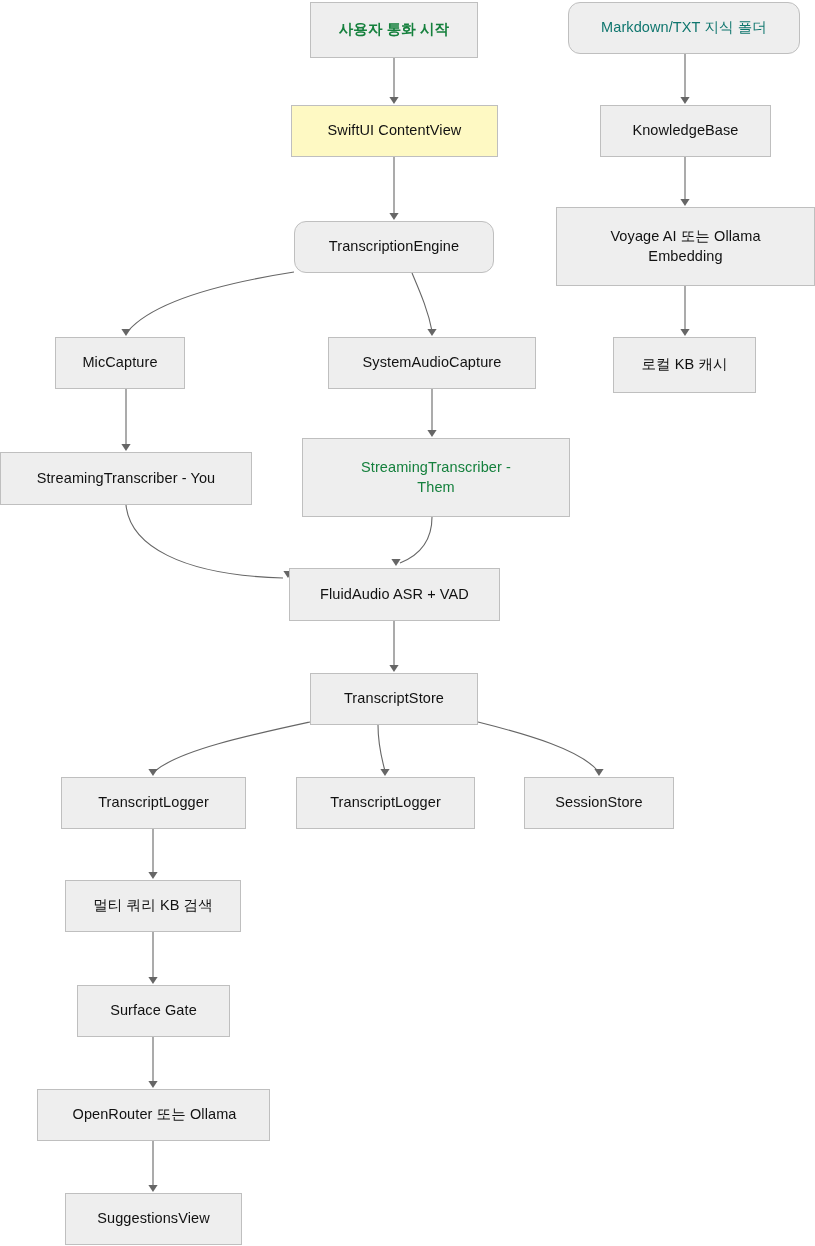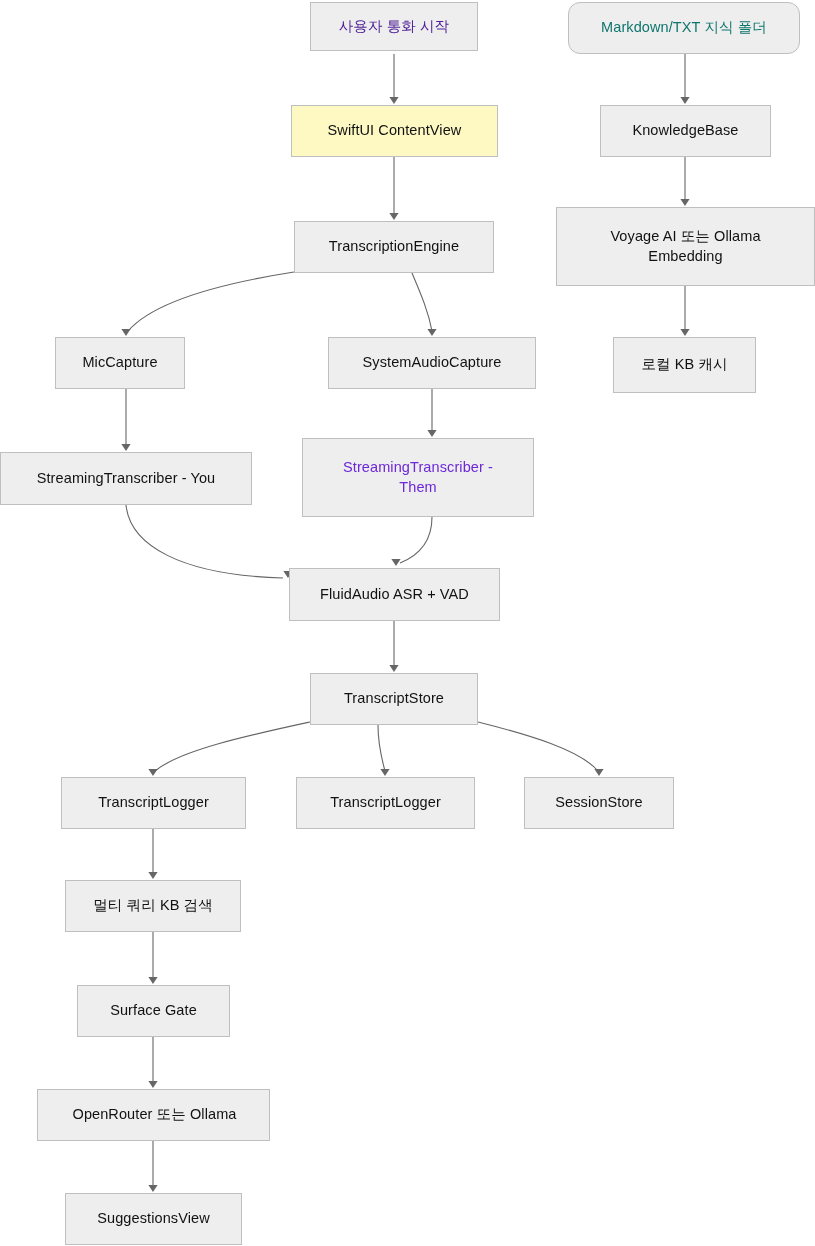--- a/index.html
+++ b/index.html
@@ -119,32 +119,32 @@
       <g>
         <path d="M153,1037 L153,1084" fill="none" stroke="#666666" stroke-width="1.1"></path>
         <polygon points="148.4,1081 157.6,1081 153,1088" fill="#666666"></polygon>
       </g>
       <g>
         <path d="M153,1141 L153,1188" fill="none" stroke="#666666" stroke-width="1.1"></path>
         <polygon points="148.4,1185 157.6,1185 153,1192" fill="#666666"></polygon>
       </g>
     </svg>
   <div id="nodes">
-      <div class="node" style="left: 310px; top: 2px; width: 168px; height: 49px; background: rgb(238, 238, 238); border-color: rgb(191, 191, 191); color: #4c1d95;">사용자 통화 시작</div>
+      <div class="node" style="left: 310px; top: 2px; width: 168px; height: 56px; background: rgb(238, 238, 238); border-color: rgb(191, 191, 191); color: #15803d; font-weight: bold;">사용자 통화 시작</div>
       <div class="node" style="left: 568px; top: 2px; width: 232px; height: 52px; background: rgb(238, 238, 238); border-color: rgb(191, 191, 191); color: #0f766e; border-radius: 12px;">Markdown/TXT 지식 폴더</div>
       <div class="node" style="left: 291px; top: 105px; width: 207px; height: 52px; background: #fef9c3; border-color: rgb(191, 191, 191); color: rgb(17, 17, 17);">SwiftUI ContentView</div>
       <div class="node" style="left: 600px; top: 105px; width: 171px; height: 52px; background: rgb(238, 238, 238); border-color: rgb(191, 191, 191); color: rgb(17, 17, 17);">KnowledgeBase</div>
-      <div class="node" style="left: 294px; top: 221px; width: 200px; height: 52px; background: rgb(238, 238, 238); border-color: rgb(191, 191, 191); color: rgb(17, 17, 17);">TranscriptionEngine</div>
+      <div class="node" style="left: 294px; top: 221px; width: 200px; height: 52px; background: rgb(238, 238, 238); border-color: rgb(191, 191, 191); color: rgb(17, 17, 17); border-radius: 12px;">TranscriptionEngine</div>
       <div class="node" style="left: 556px; top: 207px; width: 259px; height: 79px; background: rgb(238, 238, 238); border-color: rgb(191, 191, 191); color: rgb(17, 17, 17);">Voyage AI 또는 Ollama
 Embedding</div>
       <div class="node" style="left: 55px; top: 337px; width: 130px; height: 52px; background: rgb(238, 238, 238); border-color: rgb(191, 191, 191); color: rgb(17, 17, 17);">MicCapture</div>
       <div class="node" style="left: 328px; top: 337px; width: 208px; height: 52px; background: rgb(238, 238, 238); border-color: rgb(191, 191, 191); color: rgb(17, 17, 17);">SystemAudioCapture</div>
       <div class="node" style="left: 613px; top: 337px; width: 143px; height: 56px; background: rgb(238, 238, 238); border-color: rgb(191, 191, 191); color: rgb(17, 17, 17);">로컬 KB 캐시</div>
       <div class="node" style="left: 0px; top: 452px; width: 252px; height: 53px; background: rgb(238, 238, 238); border-color: rgb(191, 191, 191); color: rgb(17, 17, 17);">StreamingTranscriber - You</div>
-      <div class="node" style="left: 302px; top: 438px; width: 232px; height: 79px; background: rgb(238, 238, 238); border-color: rgb(191, 191, 191); color: #6d28d9;">StreamingTranscriber -
+      <div class="node" style="left: 302px; top: 438px; width: 268px; height: 79px; background: rgb(238, 238, 238); border-color: rgb(191, 191, 191); color: #15803d;">StreamingTranscriber -
 Them</div>
       <div class="node" style="left: 289px; top: 568px; width: 211px; height: 53px; background: rgb(238, 238, 238); border-color: rgb(191, 191, 191); color: rgb(17, 17, 17);">FluidAudio ASR + VAD</div>
       <div class="node" style="left: 310px; top: 673px; width: 168px; height: 52px; background: rgb(238, 238, 238); border-color: rgb(191, 191, 191); color: rgb(17, 17, 17);">TranscriptStore</div>
       <div class="node" style="left: 61px; top: 777px; width: 185px; height: 52px; background: rgb(238, 238, 238); border-color: rgb(191, 191, 191); color: rgb(17, 17, 17);">TranscriptLogger</div>
       <div class="node" style="left: 296px; top: 777px; width: 179px; height: 52px; background: rgb(238, 238, 238); border-color: rgb(191, 191, 191); color: rgb(17, 17, 17);">TranscriptLogger</div>
       <div class="node" style="left: 524px; top: 777px; width: 150px; height: 52px; background: rgb(238, 238, 238); border-color: rgb(191, 191, 191); color: rgb(17, 17, 17);">SessionStore</div>
       <div class="node" style="left: 65px; top: 880px; width: 176px; height: 52px; background: rgb(238, 238, 238); border-color: rgb(191, 191, 191); color: rgb(17, 17, 17);">멀티 쿼리 KB 검색</div>
       <div class="node" style="left: 77px; top: 985px; width: 153px; height: 52px; background: rgb(238, 238, 238); border-color: rgb(191, 191, 191); color: rgb(17, 17, 17);">Surface Gate</div>
       <div class="node" style="left: 37px; top: 1089px; width: 233px; height: 52px; background: rgb(238, 238, 238); border-color: rgb(191, 191, 191); color: rgb(17, 17, 17); padding-left: 10px;">OpenRouter 또는 Ollama</div>
       <div class="node" style="left: 65px; top: 1193px; width: 177px; height: 52px; background: rgb(238, 238, 238); border-color: rgb(191, 191, 191); color: rgb(17, 17, 17);">SuggestionsView</div>

